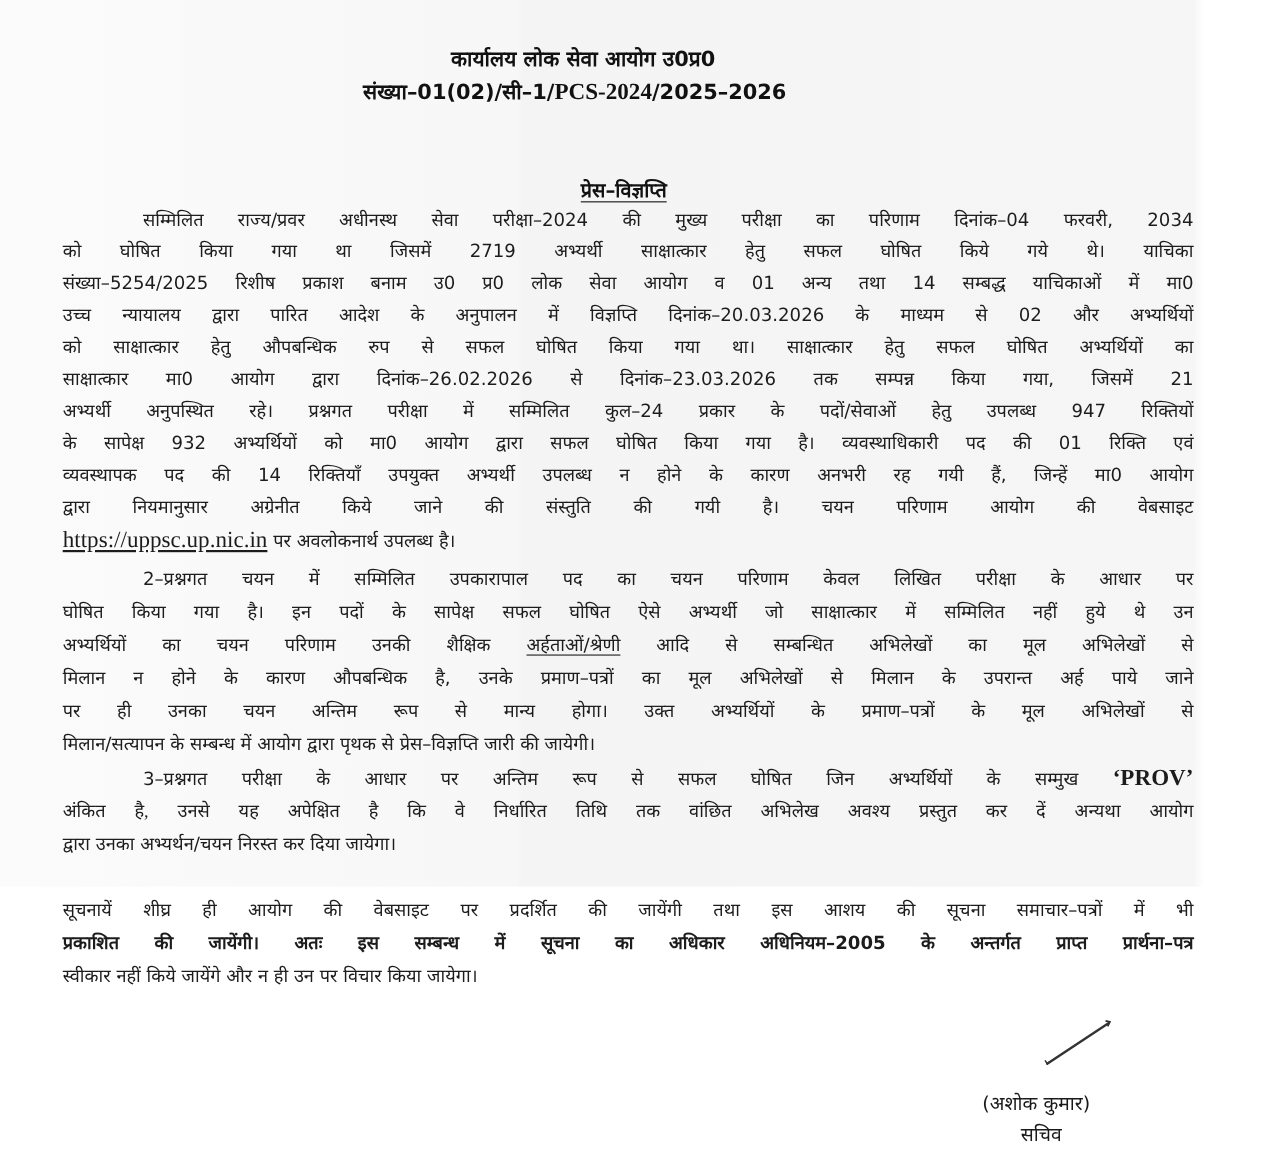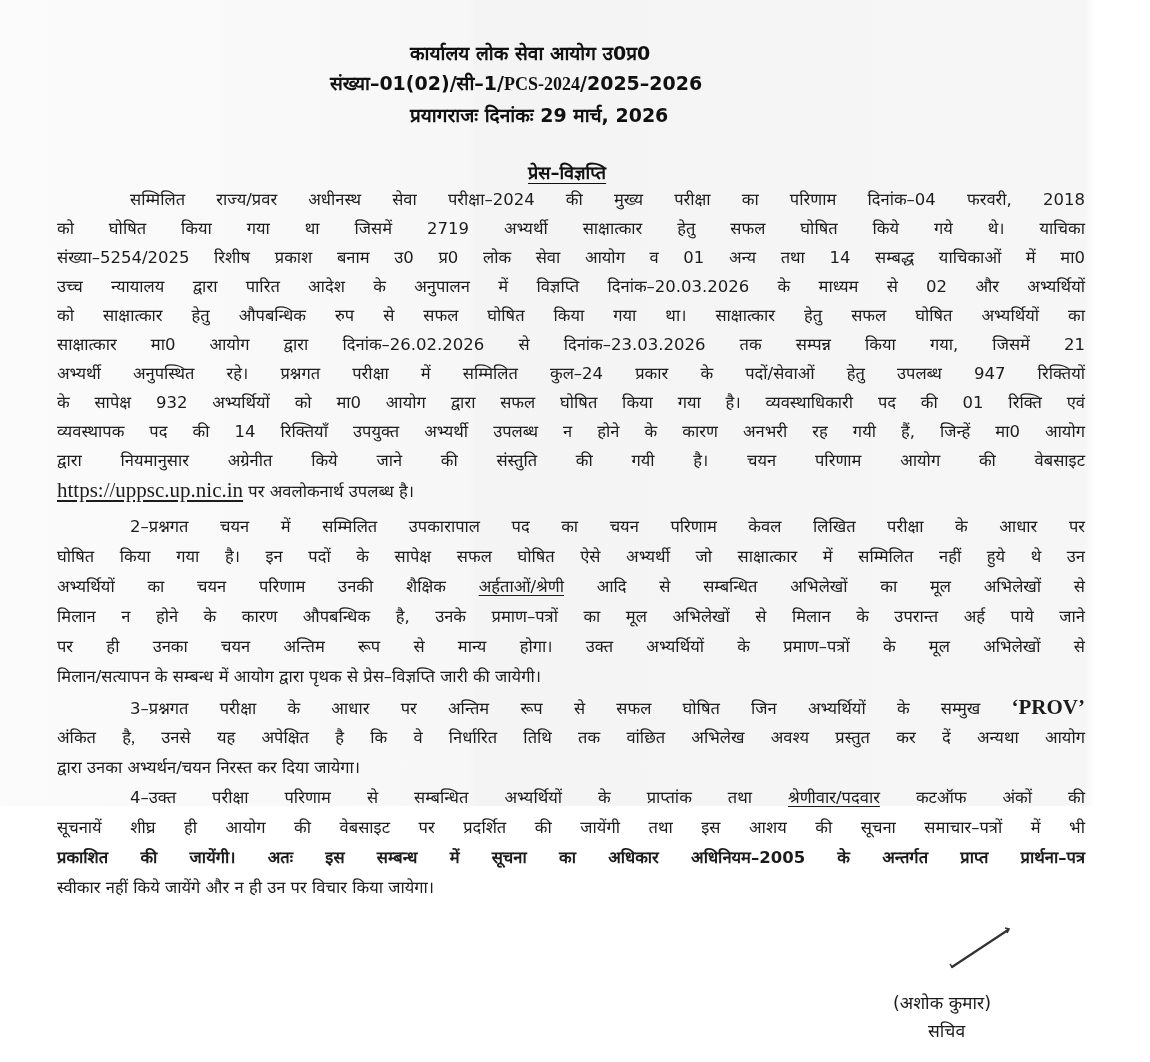--- a/index.html
+++ b/index.html
@@ -7,21 +7,21 @@
     width: 1150px; height: 1062px; overflow: hidden;
     background: #ffffff;
     font-family: "DejaVu Sans", "Liberation Sans", sans-serif;
     color: #1a1a1a;
   }
   .page {
     position: absolute; left: 0; top: 0; width: 1150px; height: 806px;
     background: linear-gradient(to right, #fbfbfb 0px, #f7f7f7 470px, #f4f4f4 475px, #f6f6f6 1085px, #ffffff 1095px, #ffffff 1150px);
   }
   .hdr-line { position: absolute; white-space: nowrap; font-size: 19px; font-weight: bold; color: #111; }
-  .hdr-line .big { font-family: "Liberation Serif", serif; font-size: 18px; }
+  .hdr-line .big { font-family: "Liberation Serif", serif; font-size: 21px; }
   .heading {
     position: absolute; left: 528px; top: 160px; font-size: 18px; font-weight: bold;
     text-decoration: underline; text-underline-offset: 4px; color: #111; white-space: nowrap;
   }
   .line {
     position: absolute; left: 57px; width: 1028px; font-size: 16.5px; line-height: 24px;
     white-space: nowrap; text-align: justify; text-align-last: justify; color: #1c1c1c;
   }
   .line.indent { left: 130px; width: 955px; }
   .line.last { text-align-last: left; }
@@ -34,25 +34,24 @@
 </style>
 </head>
 <body>
 
 <div class="page">
 
   <div class="hdr-line" style="left:410px; top:40px;">कार्यालय लोक सेवा आयोग उ0प्र0</div>
   <div class="hdr-line" style="left:330px; top:70px;">
     <span>संख्या–01(02)/सी–1/</span><span class="big">PCS-2024</span><span>/2025–2026</span>
   </div>
-  <div class="hdr-line" style="left:410px; top:102px;">प्रयागराजः दिनांकः 29 मार्च, 2026</div>
 
   <div class="heading">प्रेस–विज्ञप्ति</div>
 
-  <div class="line indent" style="top:188px;">सम्मिलित राज्य/प्रवर अधीनस्थ सेवा परीक्षा–2024 की मुख्य परीक्षा का परिणाम दिनांक–04 फरवरी, 2018</div>
+  <div class="line indent" style="top:188px;">सम्मिलित राज्य/प्रवर अधीनस्थ सेवा परीक्षा–2024 की मुख्य परीक्षा का परिणाम दिनांक–04 फरवरी, 2034</div>
   <div class="line" style="top:217px;">को घोषित किया गया था जिसमें 2719 अभ्यर्थी साक्षात्कार हेतु सफल घोषित किये गये थे। याचिका</div>
   <div class="line" style="top:246px;">संख्या–5254/2025 रिशीष प्रकाश बनाम उ0 प्र0 लोक सेवा आयोग व 01 अन्य तथा 14 सम्बद्ध याचिकाओं में मा0</div>
   <div class="line" style="top:275px;">उच्च न्यायालय द्वारा पारित आदेश के अनुपालन में विज्ञप्ति दिनांक–20.03.2026 के माध्यम से 02 और अभ्यर्थियों</div>
   <div class="line" style="top:304px;">को साक्षात्कार हेतु औपबन्धिक रुप से सफल घोषित किया गया था। साक्षात्कार हेतु सफल घोषित अभ्यर्थियों का</div>
   <div class="line" style="top:333px;">साक्षात्कार मा0 आयोग द्वारा दिनांक–26.02.2026 से दिनांक–23.03.2026 तक सम्पन्न किया गया, जिसमें 21</div>
   <div class="line" style="top:362px;">अभ्यर्थी अनुपस्थित रहे। प्रश्नगत परीक्षा में सम्मिलित कुल–24 प्रकार के पदों/सेवाओं हेतु उपलब्ध 947 रिक्तियों</div>
   <div class="line" style="top:391px;">के सापेक्ष 932 अभ्यर्थियों को मा0 आयोग द्वारा सफल घोषित किया गया है। व्यवस्थाधिकारी पद की 01 रिक्ति एवं</div>
   <div class="line" style="top:420px;">व्यवस्थापक पद की 14 रिक्तियाँ उपयुक्त अभ्यर्थी उपलब्ध न होने के कारण अनभरी रह गयी हैं, जिन्हें मा0 आयोग</div>
   <div class="line" style="top:449px;">द्वारा नियमानुसार अग्रेनीत किये जाने की संस्तुति की गयी है। चयन परिणाम आयोग की वेबसाइट</div>
   <div class="line last" style="top:478px;">
@@ -67,23 +66,20 @@
   <div class="line" style="top:635px;">पर ही उनका चयन अन्तिम रूप से मान्य होगा। उक्त अभ्यर्थियों के प्रमाण–पत्रों के मूल अभिलेखों से</div>
   <div class="line" style="top:605px;">मिलान न होने के कारण औपबन्धिक है, उनके प्रमाण–पत्रों का मूल अभिलेखों से मिलान के उपरान्त अर्ह पाये जाने</div>
   <div class="line last" style="top:665px;">मिलान/सत्यापन के सम्बन्ध में आयोग द्वारा पृथक से प्रेस–विज्ञप्ति जारी की जायेगी।</div>
 
   <div class="line indent" style="top:695px;">
     <span>3–प्रश्नगत परीक्षा के आधार पर अन्तिम रूप से सफल घोषित जिन अभ्यर्थियों के सम्मुख </span><span class="prov">‘PROV’</span>
   </div>
   <div class="line" style="top:726px;font-family:Liberation Serif, serif;">अंकित है, उनसे यह अपेक्षित है कि वे निर्धारित तिथि तक वांछित अभिलेख अवश्य प्रस्तुत कर दें अन्यथा आयोग</div>
   <div class="line last" style="top:756px;">द्वारा उनका अभ्यर्थन/चयन निरस्त कर दिया जायेगा।</div>
 
-  <div class="line indent" style="top:786px;">
-    <span>4–उक्त परीक्षा परिणाम से सम्बन्धित अभ्यर्थियों के प्राप्तांक तथा </span><span class="u">श्रेणीवार/पदवार</span><span> कटऑफ अंकों की</span>
-  </div>
   <div class="line" style="top:816px;">सूचनायें शीघ्र ही आयोग की वेबसाइट पर प्रदर्शित की जायेंगी तथा इस आशय की सूचना समाचार–पत्रों में भी</div>
   <div class="line" style="top:846px;font-weight:bold;">प्रकाशित की जायेंगी। अतः इस सम्बन्ध में सूचना का अधिकार अधिनियम–2005 के अन्तर्गत प्राप्त प्रार्थना–पत्र</div>
   <div class="line last" style="top:876px;">स्वीकार नहीं किये जायेंगे और न ही उन पर विचार किया जायेगा।</div>
 
   <svg class="signature" viewBox="0 0 70 50">
     <path d="M7 45 L63 8" stroke="#333" stroke-width="2.2" fill="none" stroke-linecap="round"></path>
     <path d="M60 6 L64 7 L62 11" stroke="#333" stroke-width="1.6" fill="none"></path>
     <path d="M5 42 L7 45 L10 43" stroke="#333" stroke-width="1.4" fill="none"></path>
   </svg>
   <div class="sig-name">(अशोक कुमार)</div>

